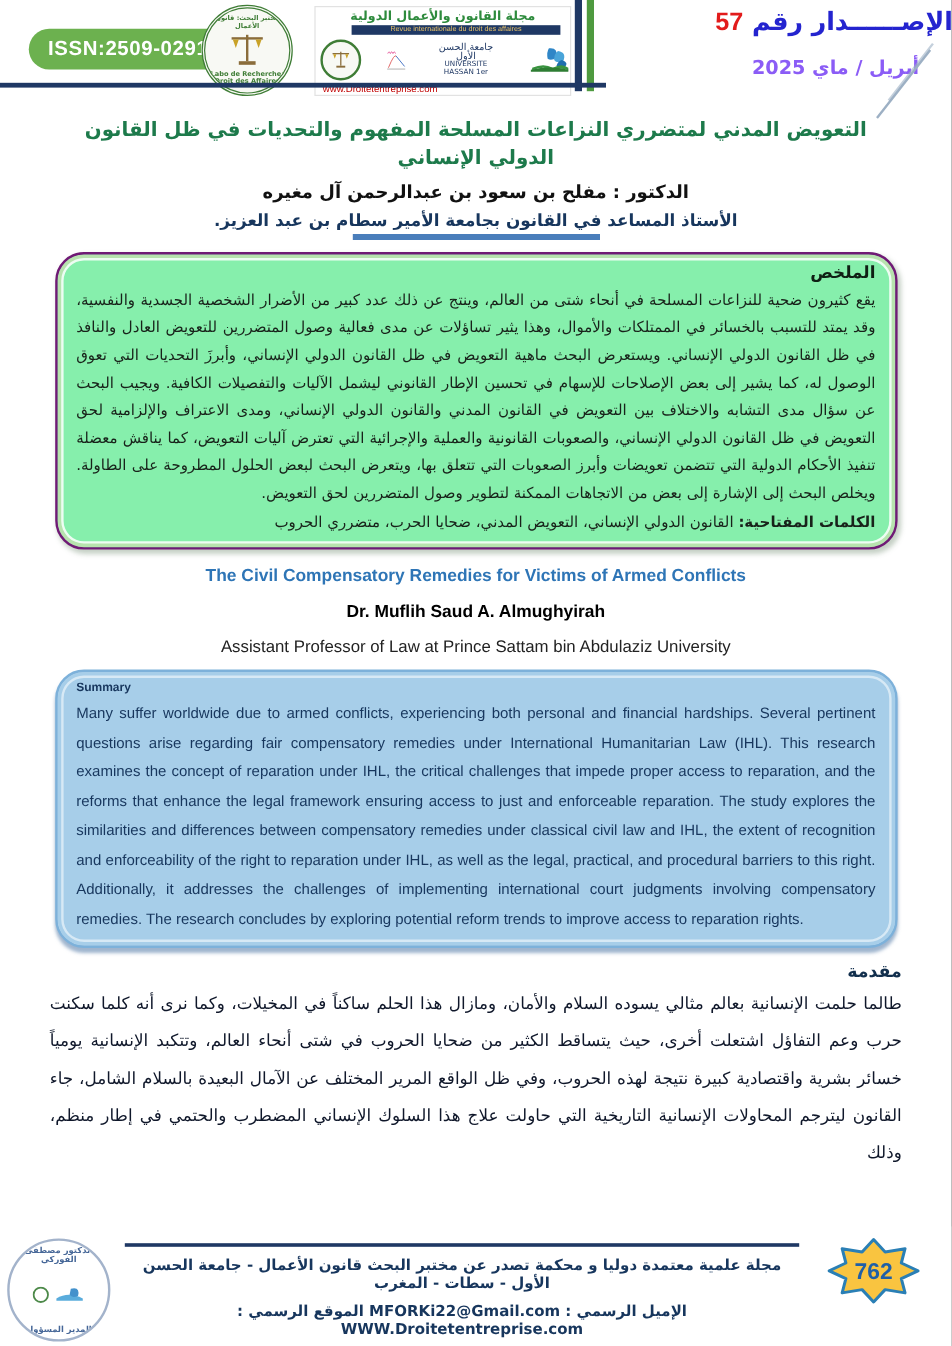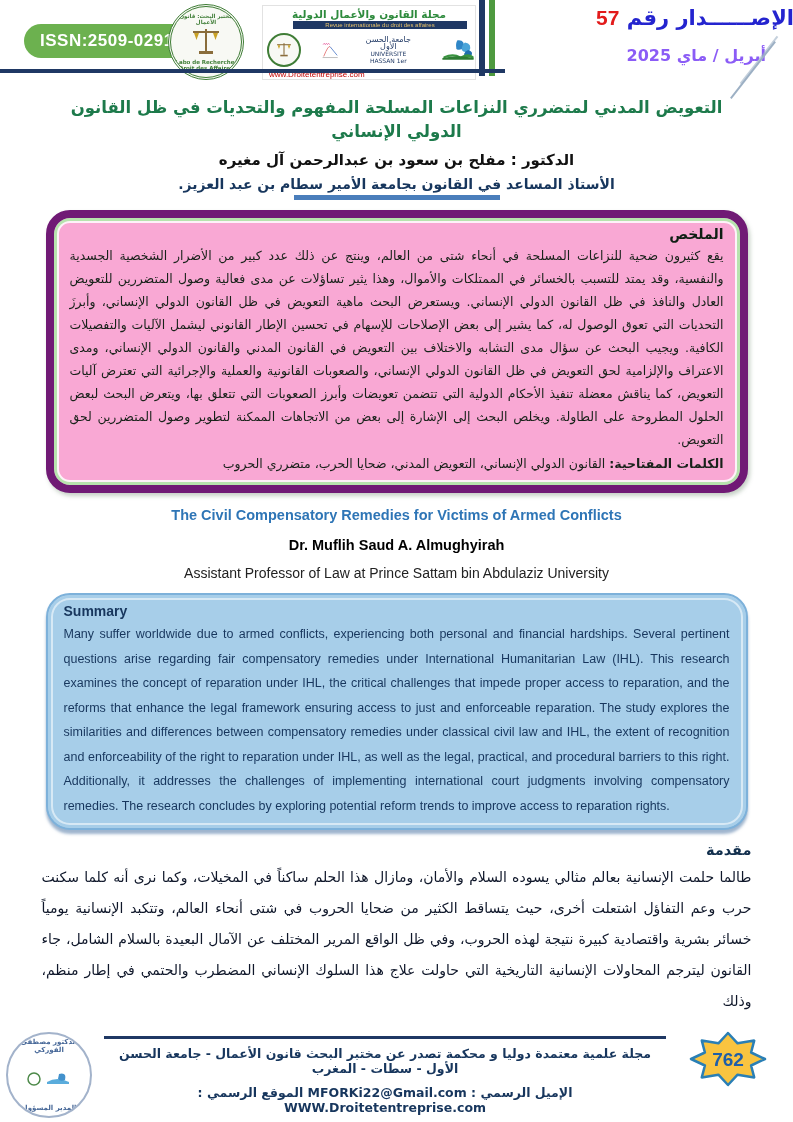--- a/index.html
+++ b/index.html
@@ -37,37 +37,37 @@
   .header-rule{position:absolute;left:0;top:69px;width:505px;height:4px;background:#1f3864;}
   
   .content{position:relative;}
   .title-ar{margin:8px auto 0;width:690px;text-align:center;direction:rtl;
      color:#1d7a4b;font-weight:bold;font-size:16.5px;line-height:24px;}
   .author-ar{margin-top:7px;text-align:center;direction:rtl;font-weight:bold;font-size:15px;color:#111;}
   .affil-ar{margin-top:7px;text-align:center;direction:rtl;font-weight:bold;font-size:14px;color:#17365d;}
   .blue-underline{width:206px;height:5px;background:#4a7ebb;margin:3px auto 0;}
   
   .box{width:702px;margin:10px auto 0;border-radius:24px;box-sizing:border-box;padding:8px 16px 10px;}
-  .green-box{background:#f9a8d4;border:8px solid #701a75;
+  .green-box{background:#86efac;border:2px solid #701a75;
      box-shadow:inset 0 0 0 3px #b7e3ae, inset 0 0 0 5px rgba(255,255,255,.85), 2px 3px 4px rgba(90,120,90,.35);
      direction:rtl;}
   .green-box .h{font-weight:bold;font-size:14px;color:#0f1f14;}
   .green-box .t{font-size:12.5px;line-height:23px;color:#18221a;text-align:justify;margin-top:2px;}
   .green-box .kw{font-size:12.5px;line-height:22px;color:#18221a;margin-top:2px;}
   .green-box .kw b{font-weight:bold;}
   
   .en-block{text-align:center;font-family:"Liberation Sans",sans-serif;}
   .en-title{color:#2e75b6;font-weight:bold;font-size:14.5px;margin-top:14px;}
   .en-author{color:#000;font-weight:bold;font-size:14.5px;margin-top:14px;}
   .en-affil{color:#222;font-size:14px;margin-top:12px;}
   
   .blue-box{background:#a7cee9;border:2px solid #7db1da;margin-top:12px;
      box-shadow:inset 0 0 0 3px #a7cee9, inset 0 0 0 5px rgba(255,255,255,.55), 0 4px 3px rgba(80,120,165,.55);
      font-family:"Liberation Sans",sans-serif;}
-  .blue-box .h{font-weight:bold;font-size:14px;color:#17365d;}
+  .blue-box .h{font-weight:bold;font-size:10px;color:#17365d;}
   .blue-box .t{font-size:12.5px;line-height:24.5px;color:#17365d;text-align:justify;margin-top:3px;}
   
   .intro{width:710px;margin:12px auto 0;direction:rtl;}
   .intro .h{font-weight:bold;font-size:14.5px;color:#122f4d;}
   .intro .t{font-size:14px;line-height:31px;color:#0f172a;text-align:justify;margin-top:4px;}
   
   .footer{position:absolute;left:0;bottom:0;width:793px;height:100px;background:#fff;}
   .footer-mid{position:absolute;left:104px;top:14px;width:562px;
      border-top:3px solid #1f3864;border-bottom:3px solid #1f3864;padding:7px 0 9px;}
   .f1{direction:rtl;text-align:center;font-weight:bold;font-size:12.5px;color:#17365d;}

